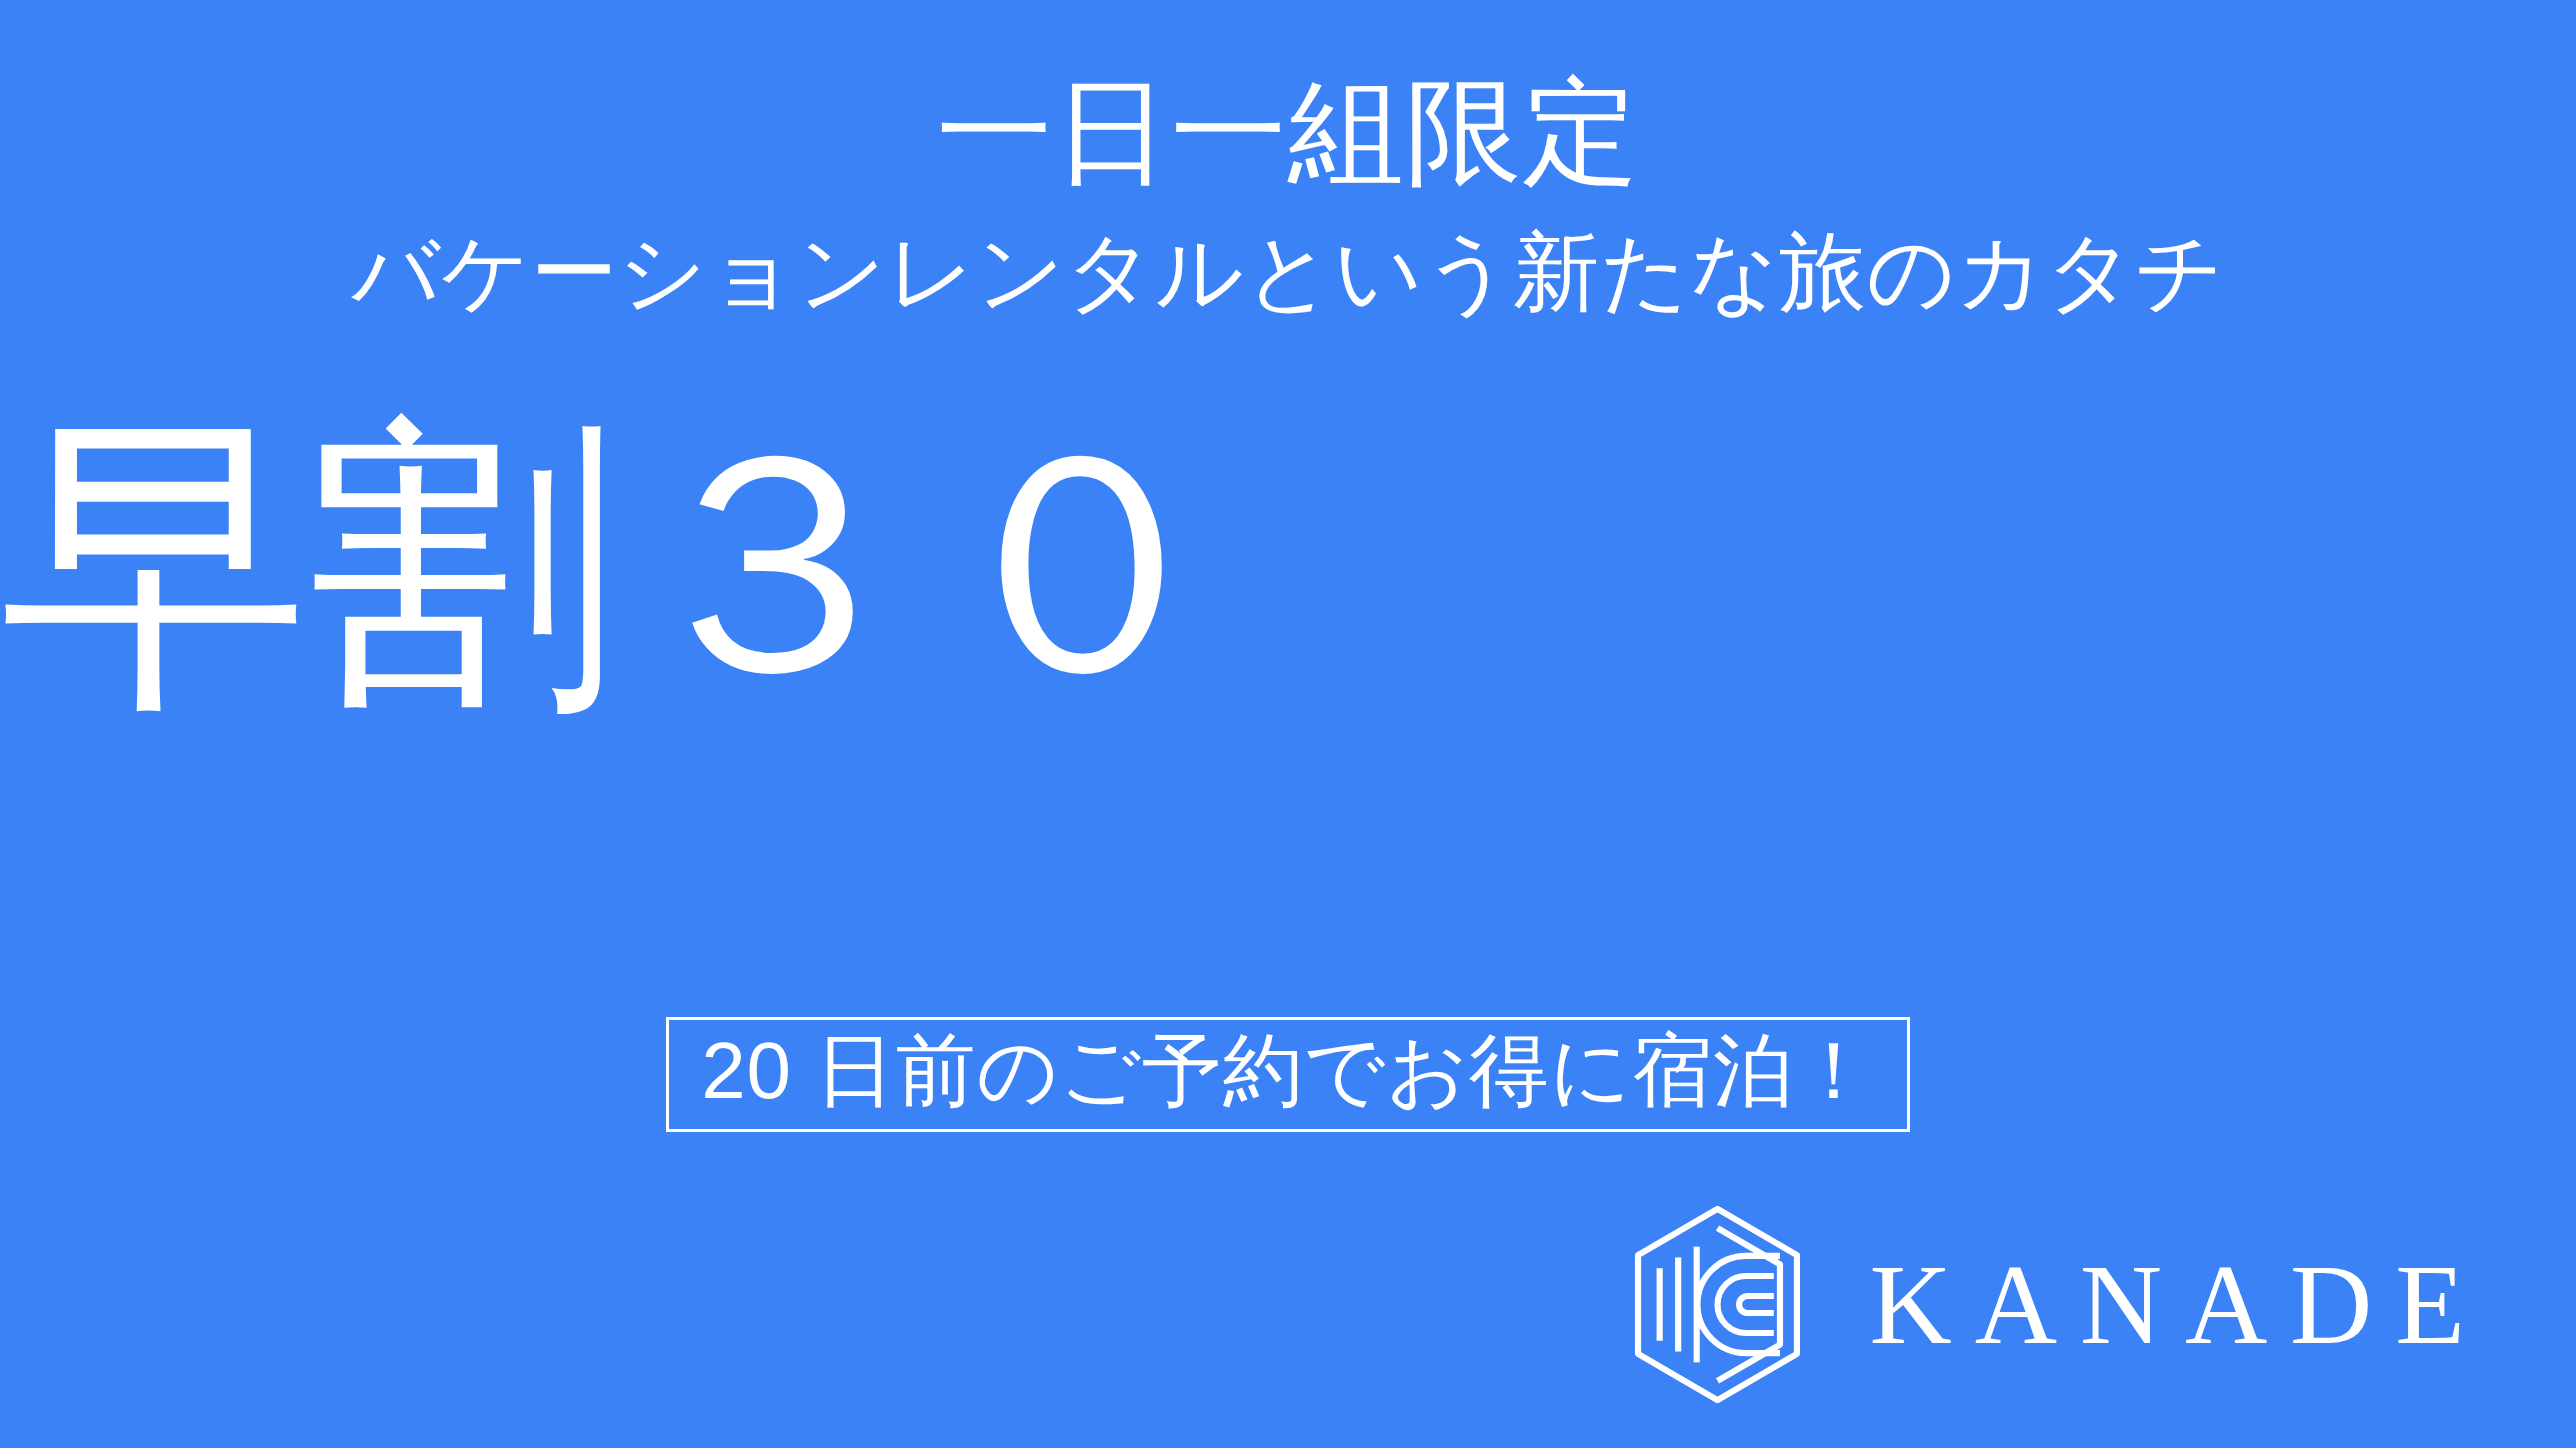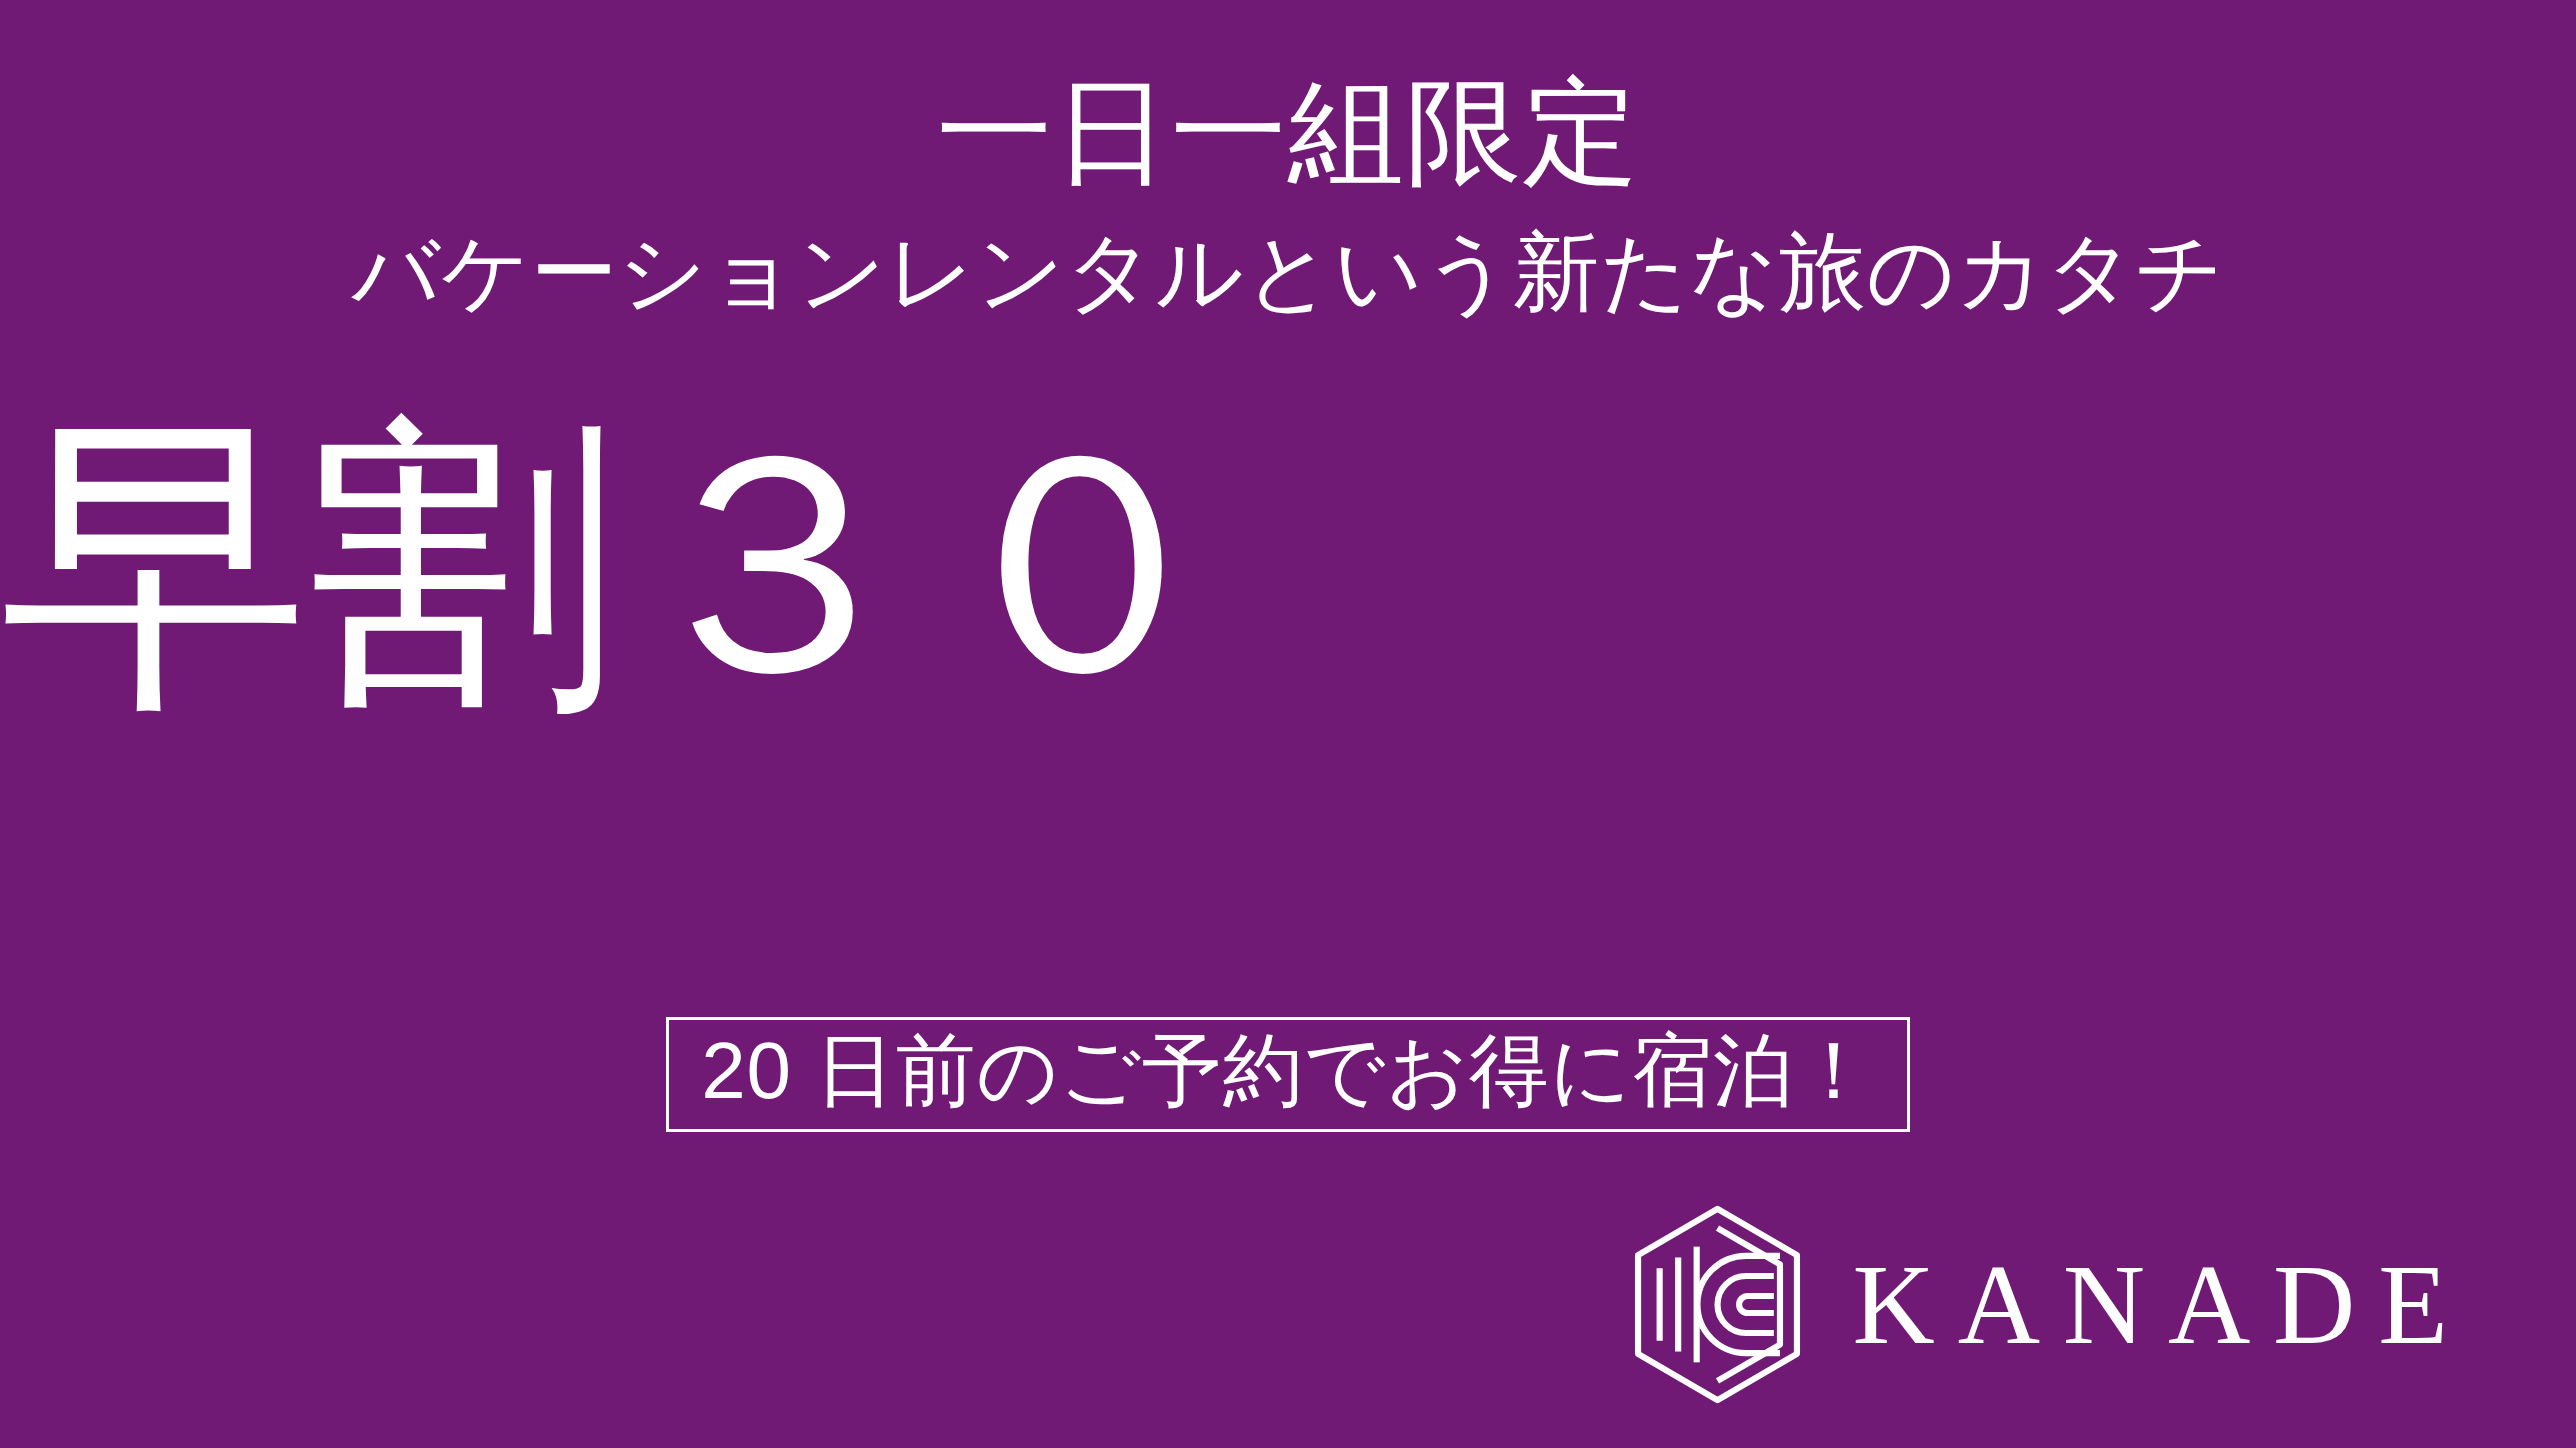--- a/index.html
+++ b/index.html
@@ -5,21 +5,21 @@
 <style>
   html, body {
     margin: 0;
     padding: 0;
     background: #ffffff;
   }
   #poster {
     position: relative;
     width: 2576px;
     height: 1449px;
-    background: #701a75;
+    background: #3b82f6;
     overflow: hidden;
     font-family: "Liberation Sans", "DejaVu Sans", sans-serif;
     color: #ffffff;
     -webkit-font-smoothing: antialiased;
   }
 
   
   .eyebrow {
     position: absolute;
     left: 0;
@@ -93,21 +93,21 @@
     letter-spacing: 0.01em;
   }
 
   
   .brand {
     position: absolute;
     left: 1630px;
     top: 1205px;
     display: flex;
     align-items: center;
-    gap: 43px;
+    gap: 60px;
   }
   .brand-mark {
     width: 175px;
     height: 199px;
     display: block;
   }
   .brand-name {
     font-family: "Liberation Serif", "DejaVu Serif", serif;
     font-size: 114px;
     letter-spacing: 0.20em;

